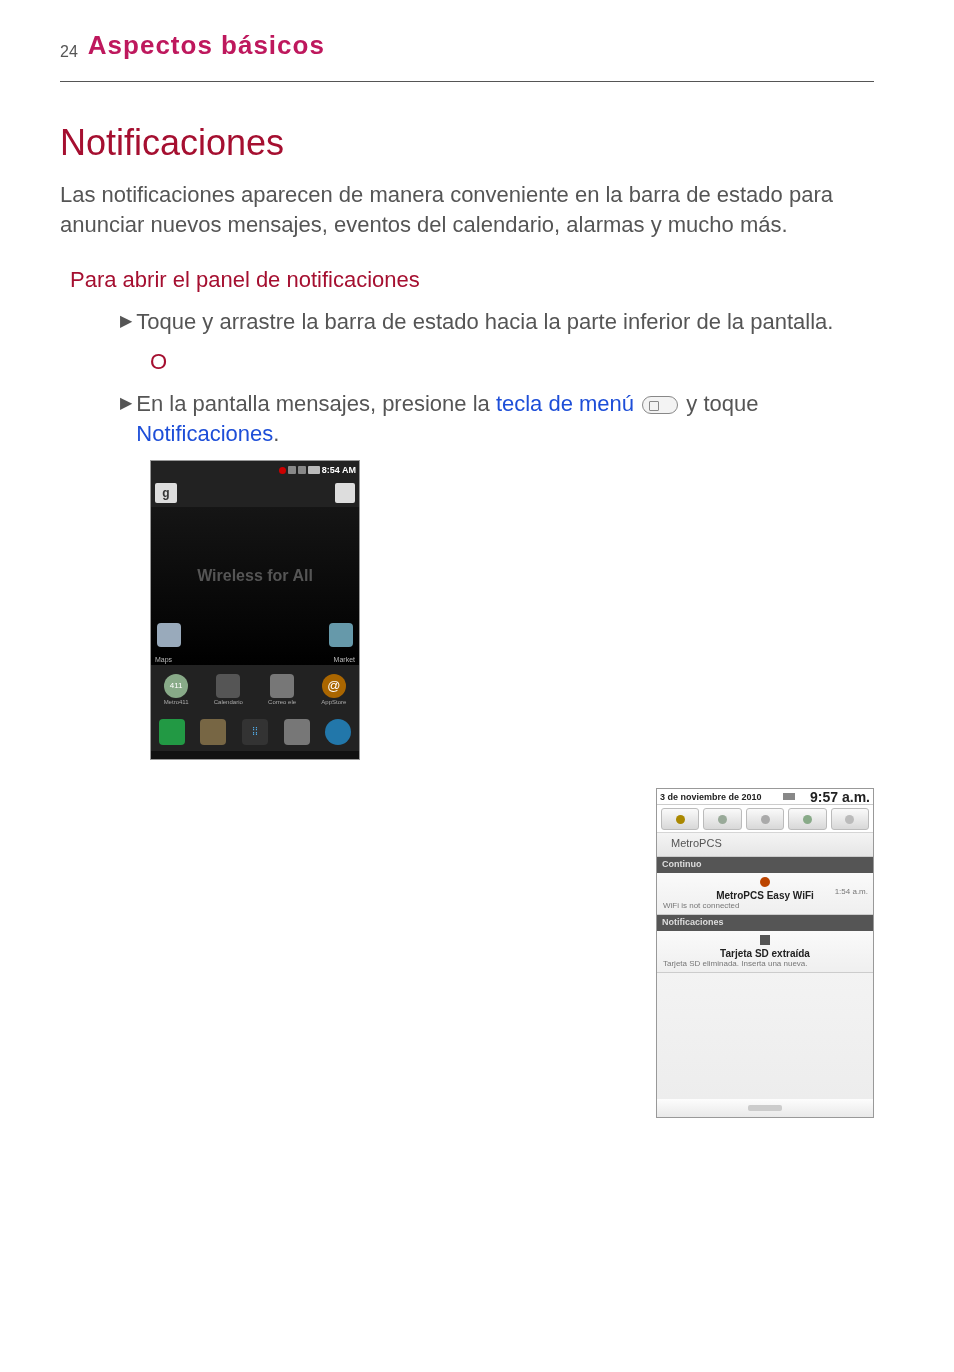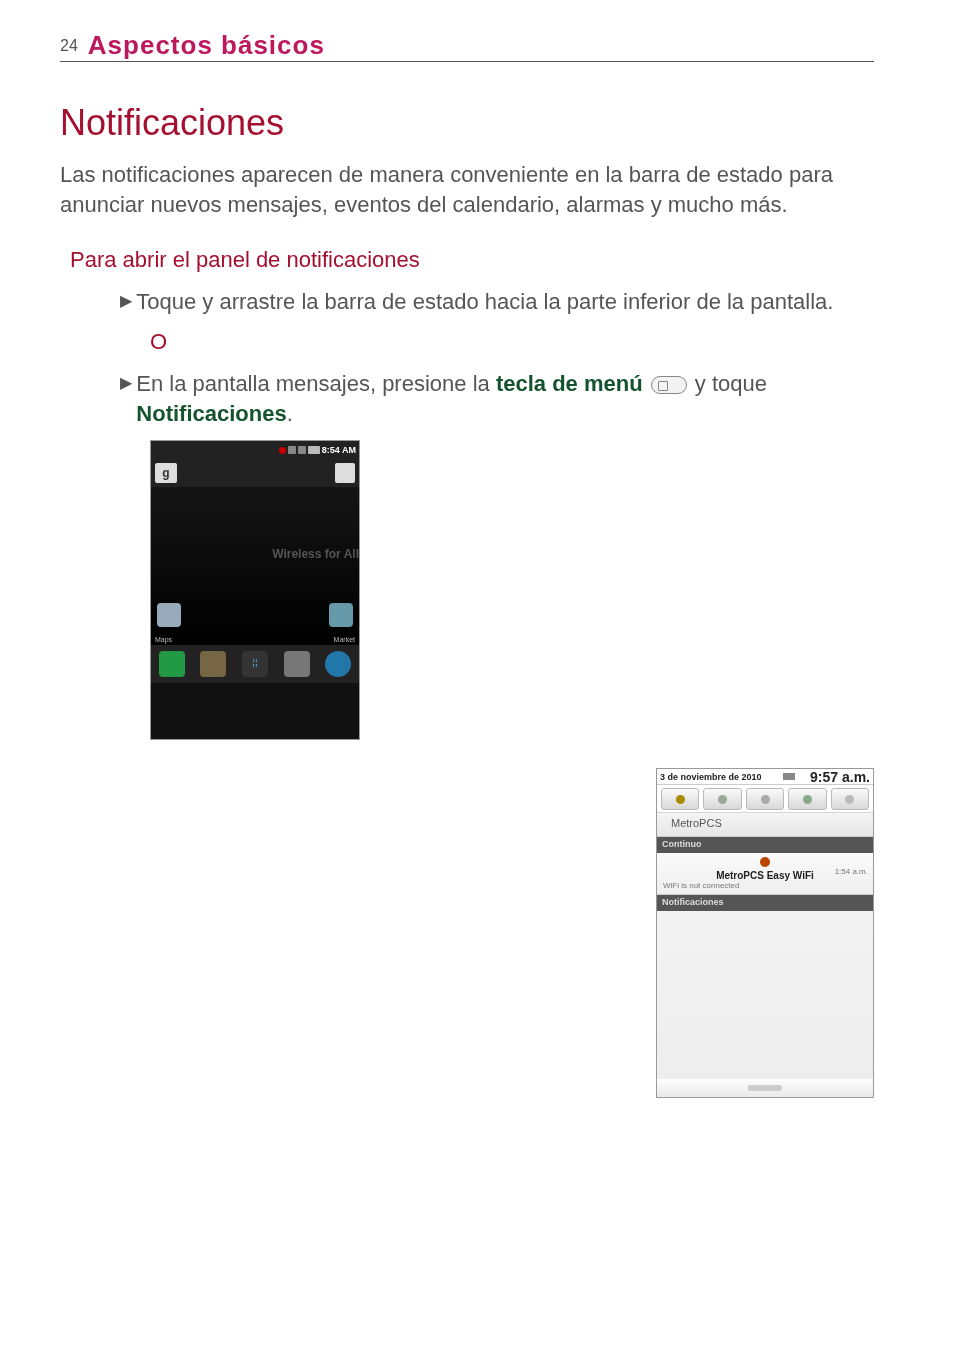--- a/index.html
+++ b/index.html
@@ -5,51 +5,51 @@
   * { box-sizing: border-box; margin: 0; padding: 0; }
   body {
     width: 954px;
     height: 1372px;
     background: #fff;
     font-family: "Helvetica Neue", Helvetica, Arial, sans-serif;
     color: #444;
     padding: 30px 80px 30px 60px;
     position: relative;
   }
-  .header-row { display: flex; align-items: center; border-bottom: 1.5px solid #555; padding-bottom: 0; margin-bottom: 40px; }
+  .header-row { display: flex; align-items: flex-end; border-bottom: 1.5px solid #555; padding-bottom: 20px; margin-bottom: 40px; }
   .page-num { font-size: 16px; color: #555; margin-right: 10px; }
   .chapter { font-size: 26px; font-weight: 600; color: #be185d; letter-spacing: 1px; }
   h1.title { color: #a50f30; font-size: 36px; font-weight: 500; margin-bottom: 16px; margin-top: 10px; }
   p.intro { font-size: 22px; color: #555; line-height: 1.35; margin-bottom: 28px; font-weight: 300;}
   h2.subtitle { color: #a50f30; font-size: 22px; font-weight: 500; margin-bottom: 14px; margin-left: 10px;}
   .bullet-row { display: flex; align-items: flex-start; margin-left: 60px; margin-bottom: 12px; }
   .tri { color:#555; font-size: 16px; margin-right: 4px; line-height: 28px;}
   .bullet-text { font-size: 22px; color: #555; line-height: 1.35; font-weight: 300; flex:1;}
   .or { color:#a50f30; font-size:22px; margin-left: 90px; margin-bottom:14px; margin-top:4px;}
-  .bold-span { color:#14532d; font-weight:700;}
+  .bold-span { color:#1d4ed8; font-weight:400;}
   .menu-key {
     display:inline-block; width:36px; height:18px; border:1.5px solid #888; border-radius:10px; vertical-align:middle;
     background:#f3f3f3; position:relative; margin: 0 2px;
   }
   .menu-key::after{ content:""; position:absolute; left:6px; top:4px; width:8px; height:8px; border:1px solid #888; border-radius:1px;}
 
   .flex-row { display:flex; gap:18px; align-items:flex-start; margin-left:90px;}
   .flex-row .para { font-size:22px; color:#555; line-height:1.35; font-weight:300; flex:1;}
 
   
   .phone1 { width: 210px; height:300px; border:1px solid #999; background:#111; position:relative; font-family: Arial; flex-shrink:0;}
   .sb { height:18px; background:#222; color:#fff; font-size:9px; display:flex; justify-content:flex-end; align-items:center; padding-right:3px; gap:2px;}
   .sb .dot{width:7px;height:7px;border-radius:50%;background:#c00;}
   .sb .bat{width:12px;height:8px;background:#bbb;border-radius:1px;}
   .sb span{color:#fff;font-size:9px;font-weight:bold;}
   .quick { height:28px; background:#222; display:flex; align-items:center; justify-content:space-between; padding:0 4px;}
   .quick .g8{width:22px;height:20px;background:#ddd;border-radius:2px;font-size:12px;color:#333;text-align:center;line-height:20px;font-weight:bold;}
   .quick .mic{width:20px;height:20px;background:#ddd;border-radius:2px;position:relative;}
   .wall{height:158px;background:linear-gradient(#151515,#000);position:relative;}
-  .wall .brand{position:absolute; top:60px; width:100%; text-align:right; color:#555; font-size:12px; font-weight:bold;}
+  .wall .brand{position:absolute; top:60px; width:100%; text-align:center; color:#555; font-size:16px; font-weight:bold;}
   .wall .ico{width:24px;height:24px;background:#888;border-radius:4px;position:absolute;}
   .dock1{height:48px;background:#222;display:flex;justify-content:space-around;align-items:center;padding:2px 0;}
   .dock1 .cell{display:flex;flex-direction:column;align-items:center;gap:1px;}
   .dock1 .ic{width:24px;height:24px;border-radius:50%;background:#666;}
   .dock1 .lbl{color:#aaa;font-size:6px;}
   .dock2{height:38px;background:#222;display:flex;justify-content:space-around;align-items:center;}
   .dock2 .di{width:26px;height:26px;border-radius:4px;}
 
   
   .phone2-wrap{ display:flex; justify-content:flex-end; margin-top:28px; padding-right:0;}
@@ -118,20 +118,38 @@
       <div class="g8">g</div>
       <div class="mic"></div>
     </div>
     <div class="wall">
       <div class="brand">Wireless for All</div>
       <div class="ico" style="left:6px;bottom:18px;background:#9ab;"></div>
       <div style="position:absolute;left:4px;bottom:2px;color:#bbb;font-size:7px;">Maps</div>
       <div class="ico" style="right:6px;bottom:18px;background:#69a;"></div>
       <div style="position:absolute;right:4px;bottom:2px;color:#bbb;font-size:7px;">Market</div>
     </div>
+    <div class="dock1">
+      <div class="cell">
+          <div class="ic" style="background:#8a8;color:#fff;font-size:8px;text-align:center;line-height:24px;">411</div>
+          <div class="lbl">Metro411</div>
+        </div>
+      <div class="cell">
+          <div class="ic" style="background:#555;border-radius:4px;"></div>
+          <div class="lbl">Calendario</div>
+        </div>
+      <div class="cell">
+          <div class="ic" style="background:#777;border-radius:4px;"></div>
+          <div class="lbl">Correo ele</div>
+        </div>
+      <div class="cell">
+          <div class="ic" style="background:#a60;color:#fff;font-size:13px;text-align:center;line-height:24px;">@</div>
+          <div class="lbl">AppStore</div>
+        </div>
+    </div>
     <div class="dock2">
       <div class="di" style="background:#294;"></div>
       <div class="di" style="background:#764;"></div>
       <div class="di" style="background:#333;color:#5bf;font-size:10px;text-align:center;line-height:26px;">⁞⁞</div>
       <div class="di" style="background:#777;"></div>
       <div class="di" style="background:#27a;border-radius:50%;"></div>
     </div>
   </div>
 </div>
 
@@ -166,19 +184,26 @@
       <div class="p2-sec">Continuo</div>
       <div class="p2-item">
         <div class="tt">
             <span class="ci" style="background:#b40;width:10px;height:10px;"></span>
             <span>MetroPCS Easy WiFi</span>
           </div>
         <div class="sub">WiFi is not connected</div>
         <div class="time">1:54 a.m.</div>
       </div>
       <div class="p2-sec">Notificaciones</div>
+      <div class="p2-item">
+        <div class="tt">
+            <span class="sq-ico"></span>
+            <span>Tarjeta SD extraída</span>
+          </div>
+        <div class="sub">Tarjeta SD eliminada. Inserta una nueva.</div>
+      </div>
       <div class="p2-fill"></div>
       <div class="p2-handle">
           <div class="grip"></div>
         </div>
     </div>
   </div>
 </div>
 
 </body></html>

